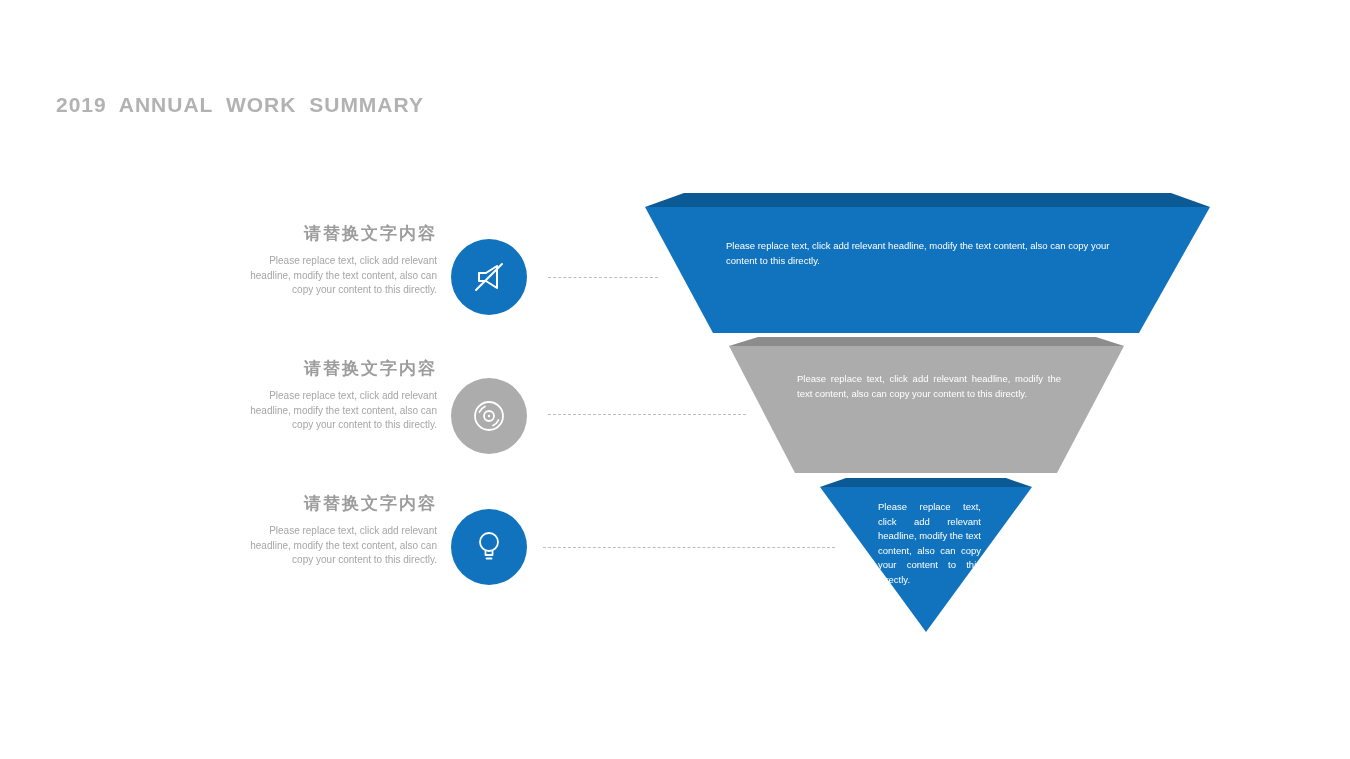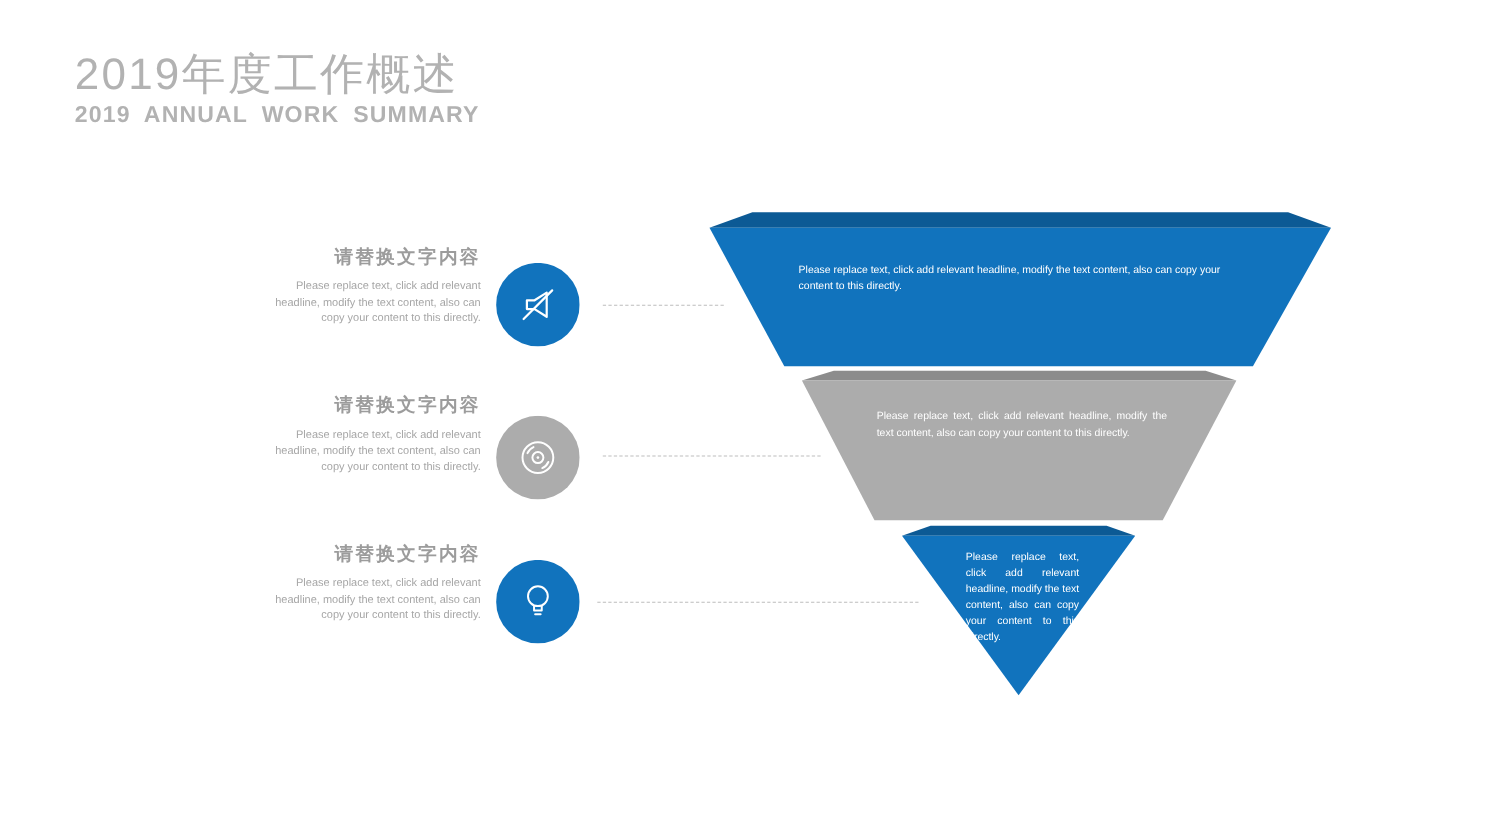--- a/index.html
+++ b/index.html
@@ -19,21 +19,21 @@
     left: 68px;
     top: 40px;
     font-size: 40px;
     font-weight: 400;
     color: #b2b2b2;
     letter-spacing: 2px;
     white-space: nowrap;
   }
   .subtitle {
     position: absolute;
-    left: 68px;
+    left: 56px;
     top: 93px;
     font-size: 21px;
     font-weight: 700;
     color: #b2b2b2;
     letter-spacing: 1px;
     word-spacing: 6px;
     white-space: nowrap;
   }
 
   
@@ -96,21 +96,20 @@
   }
   .funnel-text-1 { left: 726px; top: 239px; width: 400px; text-align: left; }
   .funnel-text-2 { left: 797px; top: 372px; width: 264px; text-align: justify; }
   .funnel-text-3 { left: 878px; top: 500px; width: 103px; text-align: justify; }
 </style>
 </head>
 <body>
 
 <div class="slide">
 
-  <div class="title">2019年度工作概述</div>
   <div class="subtitle">2019 ANNUAL WORK SUMMARY</div>
 
   <svg class="funnel-svg" viewBox="0 0 1350 759" aria-hidden="true">
 
     <polygon points="645,207 684,193 1171,193 1210,207" fill="#0C5A95"></polygon>
     <polygon points="645,207 1210,207 1139,333 713,333" fill="#1173BD"></polygon>
 
     <polygon points="729,346 758,337 1096,337 1124,346" fill="#8C8C8C"></polygon>
     <polygon points="729,346 1124,346 1057,473 795,473" fill="#ACACAC"></polygon>
 

